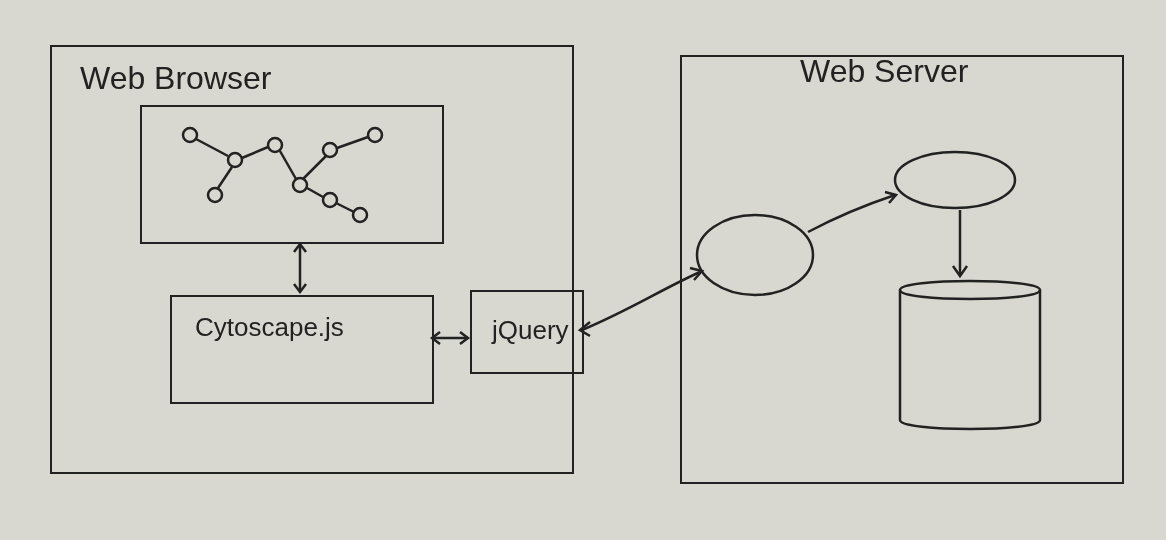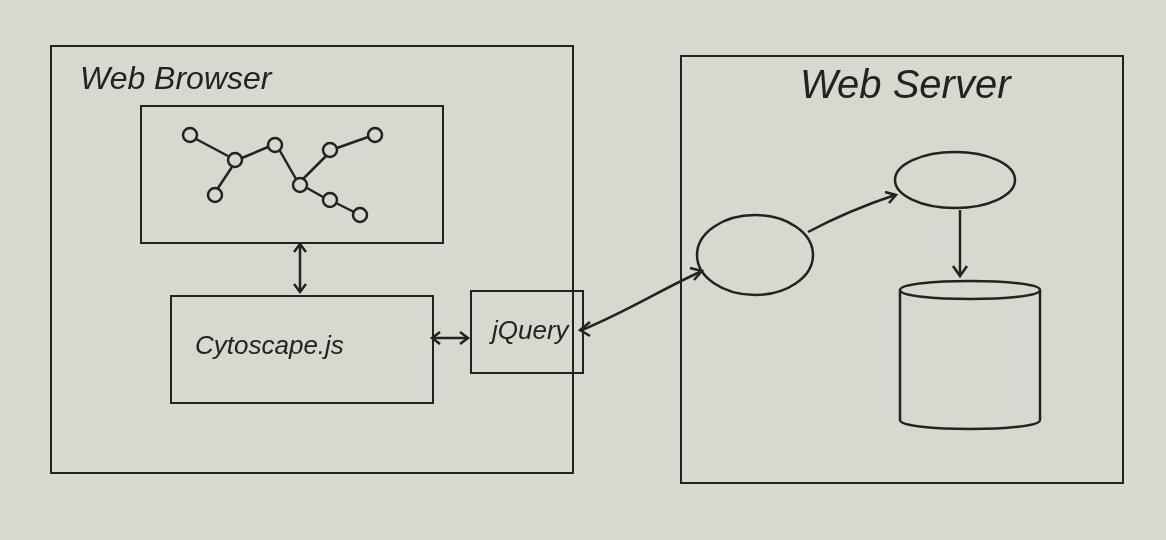--- a/index.html
+++ b/index.html
@@ -9,21 +9,20 @@
     height: 540px;
     background: #d8d8d0;
     font-family: "Comic Sans MS", "Segoe Script", cursive, sans-serif;
     color: #222;
     overflow: hidden;
   }
   .canvas {
     position: relative;
     width: 1166px;
     height: 508px;
-    font-style: italic;
   }
   .box {
     position: absolute;
     border: 2.5px solid #222;
     background: transparent;
   }
   .label {
     position: absolute;
     font-size: 28px;
     white-space: nowrap;
@@ -61,27 +60,27 @@
 <body>
 
 <div class="canvas">
 
   <div class="box" style="left:50px; top:45px; width:520px; height:425px;"></div>
   <div class="label" style="left:80px; top:60px; font-size:32px;">Web Browser</div>
 
   <div class="box" style="left:140px; top:105px; width:300px; height:135px;"></div>
 
   <div class="box" style="left:170px; top:295px; width:260px; height:105px;"></div>
-  <div class="small-label" style="left:195px; top:330px;">Cytoscape.js</div>
+  <div class="small-label" style="left:195px; top:312px;">Cytoscape.js</div>
 
   <div class="box" style="left:470px; top:290px; width:110px; height:80px;"></div>
   <div class="small-label" style="left:492px; top:315px;">jQuery</div>
 
   <div class="box" style="left:680px; top:55px; width:440px; height:425px;"></div>
-  <div class="label" style="left:800px; top:62px; font-size:40px;">Web Server</div>
+  <div class="label" style="left:800px; top:53px; font-size:32px;">Web Server</div>
 
   <div class="small-label" style="left:718px; top:240px; font-size:30px;">Flask</div>
 
   <div class="small-label" style="left:910px; top:165px;">py2neo</div>
 
   <div class="small-label" style="left:930px; top:305px;">neo4j</div>
 
   <svg class="overlay" viewBox="0 0 1166 540">
 
     <g class="thin">

